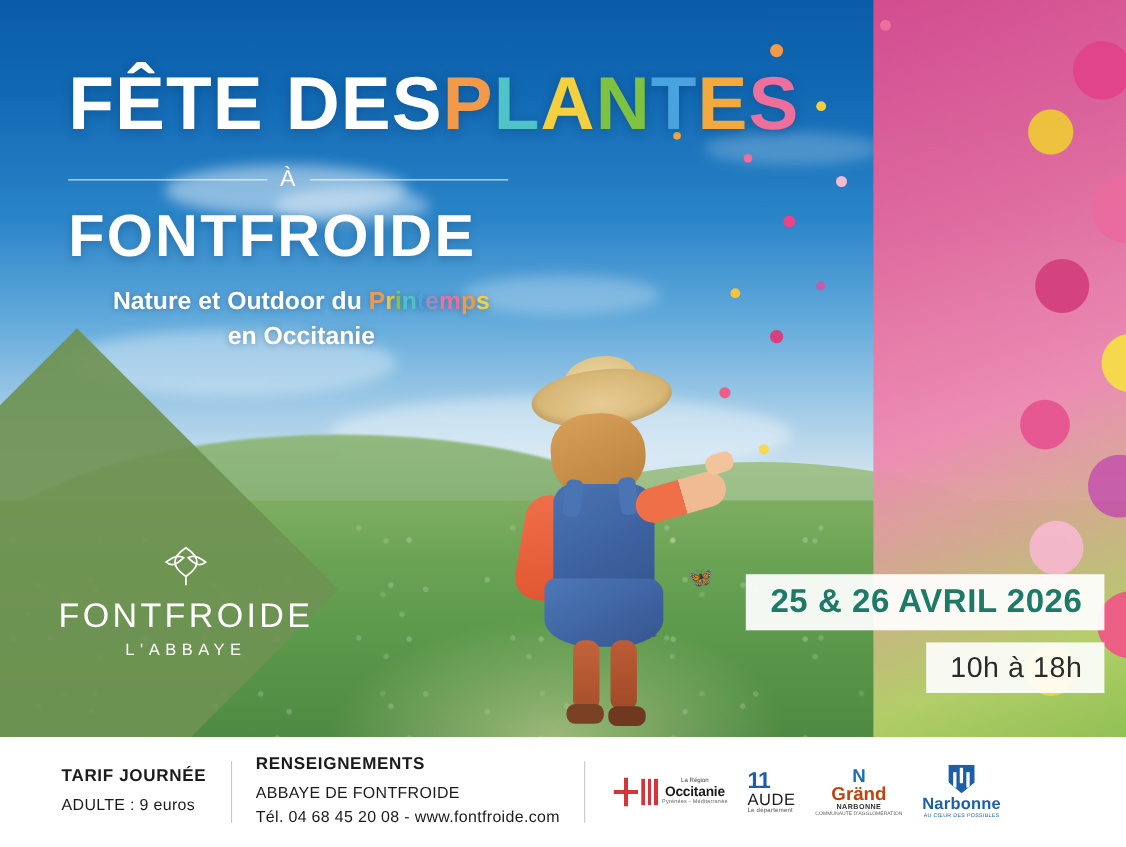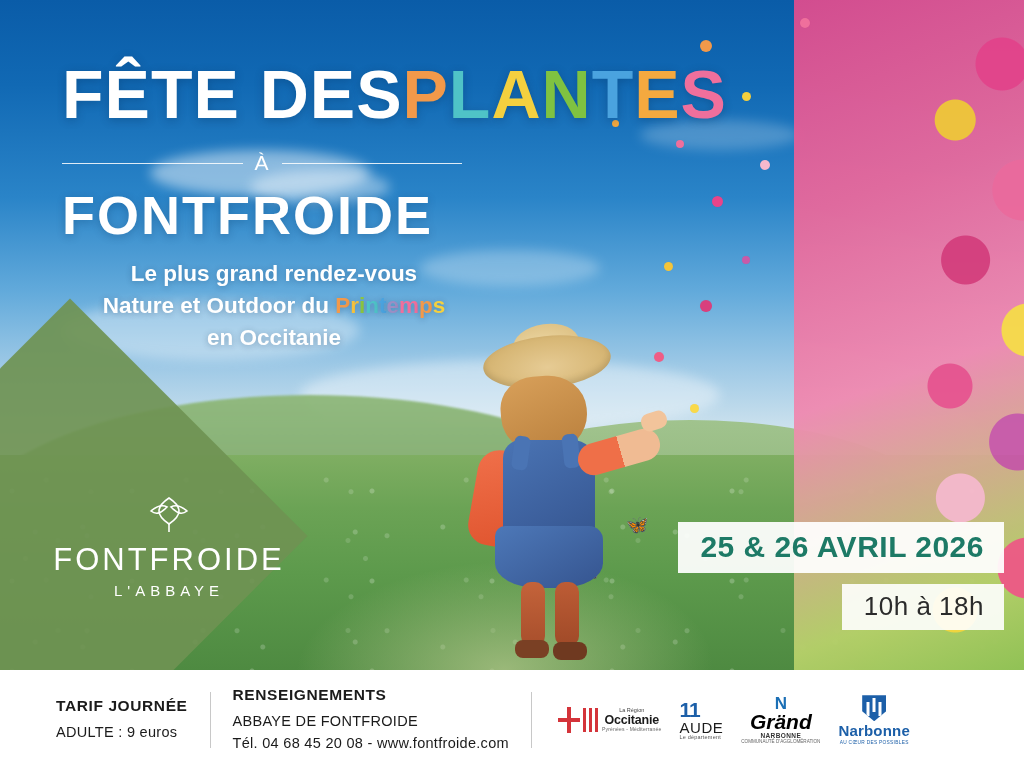--- a/index.html
+++ b/index.html
@@ -263,21 +263,21 @@
   .occ-txt .t1 { font-size: 5.5px; color: #444; }
   .occ-txt .t2 { font-size: 12.5px; font-weight: bold; color: #1b1b1b; letter-spacing: -.2px; }
   .occ-txt .t3 { font-size: 5px; color: #666; letter-spacing: .2px; }
 
   .aude { text-align: left; line-height: 1; }
   .aude .big { font-size: 21px; font-weight: bold; color: #1c5fa8; letter-spacing: -1px; }
   .aude .n { font-size: 15px; font-weight: normal; color: #1b1b1b; letter-spacing: .5px; }
   .aude .small { font-size: 5.5px; color: #555; letter-spacing: .2px; }
 
   .grand { text-align: center; line-height: 1.05; }
-  .grand .big { font-size: 21px; font-weight: bold; color: #000000; font-style: italic; }
+  .grand .big { font-size: 17px; font-weight: bold; color: #c2410c; }
   .grand .sub { font-size: 6.5px; font-weight: bold; color: #333; letter-spacing: .4px; }
   .grand .tiny { font-size: 4.6px; color: #666; }
   .grand .nmark { font-size: 17px; font-weight: bold; color: #1b6fb5; line-height: .9; }
 
   .narb { text-align: center; line-height: 1.1; }
   .narb .shield {
     width: 24px; height: 26px; margin: 0 auto 2px;
     background: #1c5fa8;
     clip-path: polygon(0 0, 100% 0, 100% 62%, 50% 100%, 0 62%);
     position: relative;
@@ -356,21 +356,20 @@
 
   <div class="a-divider">
     <div class="rule"></div>
     <div class="a">À</div>
     <div class="rule"></div>
   </div>
 
   <div class="subtitle-main">FONTFROIDE</div>
 
   <div class="tagline">
-    <div>Le plus grand rendez-vous</div>
     <div><span>Nature et Outdoor du </span><span class="printemps" id="printemps-host"><span class="ch" style="color: rgb(242, 153, 74);">P</span><span class="ch" style="color: rgb(244, 193, 60);">r</span><span class="ch" style="color: rgb(140, 198, 63);">i</span><span class="ch" style="color: rgb(79, 195, 199);">n</span><span class="ch" style="color: rgb(74, 163, 223);">t</span><span class="ch" style="color: rgb(155, 142, 196);">e</span><span class="ch" style="color: rgb(239, 111, 156);">m</span><span class="ch" style="color: rgb(242, 153, 74);">p</span><span class="ch" style="color: rgb(244, 208, 63);">s</span></span></div>
     <div>en Occitanie</div>
   </div>
 
   <div class="diamond"></div>
   <div class="logo-block">
     <div class="logo-mark">
       <svg width="56" height="46" viewBox="0 0 56 46" aria-hidden="true">
         <g fill="none" stroke="#ffffff" stroke-width="1.6">
           <path d="M28 6 C34 10 38 14 38 19 C38 24 34 28 28 32 C22 28 18 24 18 19 C18 14 22 10 28 6 Z"></path>

